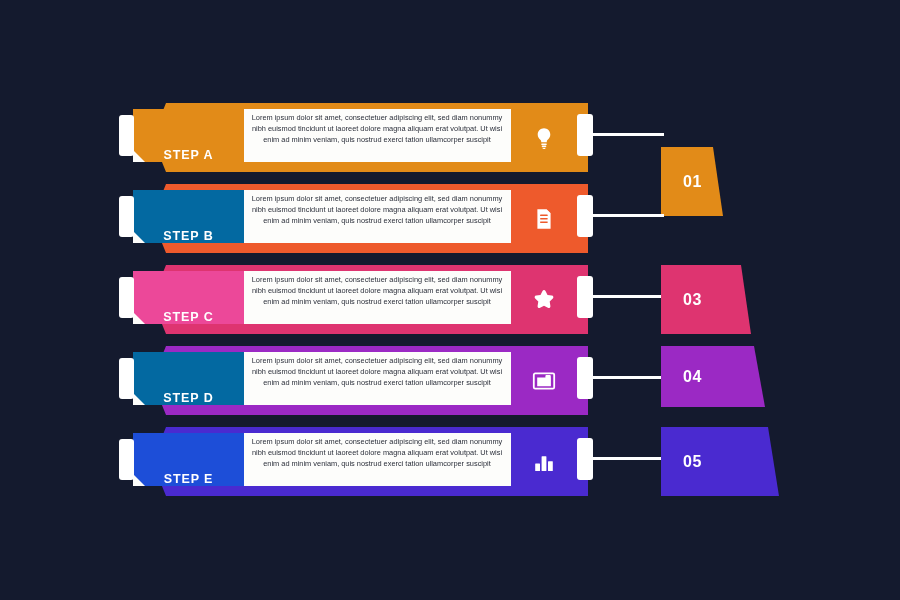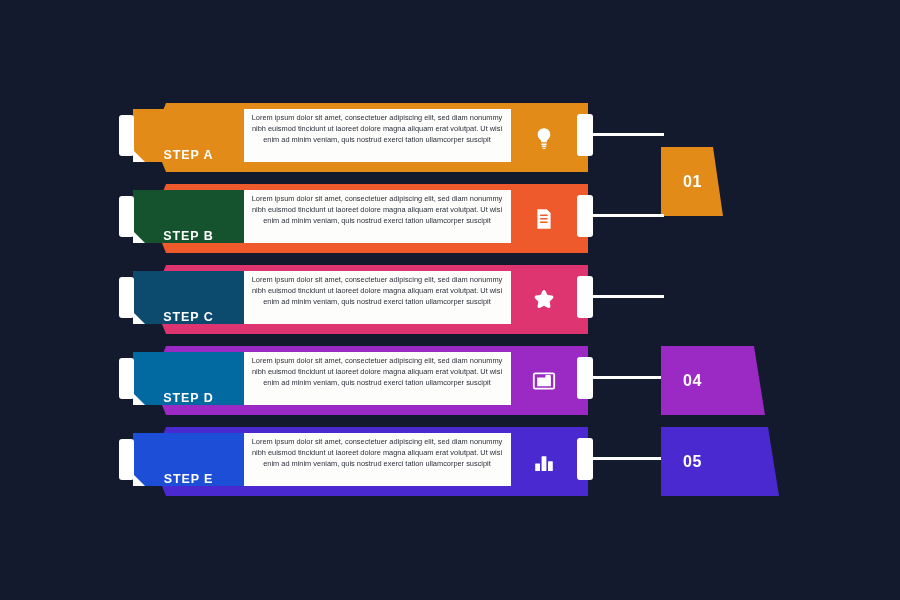--- a/index.html
+++ b/index.html
@@ -164,21 +164,21 @@
     <div class="right-tab"></div>
     <div class="connector"></div>
     <div class="numblock" style="left: 661px; top: 9px; width: 62px; height: 69px; background: rgb(226, 139, 24); clip-path: polygon(0px 0px, 83.87% 0px, 100% 100%, 0px 100%); margin-top: 44px;">
       <span>01</span>
     </div>
   </div>
 
   <div class="row" style="top: 175px;">
     <div class="band" style="background: rgb(238, 90, 44);"></div>
     <div class="card"></div>
-    <div class="plate" style="background: #14532d;">
+    <div class="plate" style="background: #0369a1;">
       <span class="plate-label">STEP B</span>
     </div>
     <div class="left-tab"></div>
     <div class="body-text">Lorem ipsum dolor sit amet, consectetuer adipiscing elit, sed diam nonummy nibh euismod tincidunt ut laoreet dolore magna aliquam erat volutpat. Ut wisi enim ad minim veniam, quis nostrud exerci tation ullamcorper suscipit</div>
     <div class="icon-box" style="background: rgb(238, 90, 44);">
         <svg viewBox="0 0 24 24" fill="#fff">
           <path d="M5.4 2.2h9.1l4.1 4.1v15.5H5.4z"></path>
           <path d="M14.5 2.2l4.1 4.1h-4.1z" fill="#fff" opacity="0.75"></path>
           <g fill="#EE5A2C">
             <rect x="8.1" y="7.6" width="7.6" height="1.5" rx="0.4"></rect>
@@ -187,51 +187,54 @@
           </g>
         </svg>
       </div>
     <div class="right-tab"></div>
     <div class="connector"></div>
   </div>
 
   <div class="row" style="top: 256px;">
     <div class="band" style="background: rgb(222, 52, 112);"></div>
     <div class="card"></div>
-    <div class="plate" style="background: #0c4a6e;">
+    <div class="plate" style="background: #ec4899;">
       <span class="plate-label">STEP C</span>
     </div>
     <div class="left-tab"></div>
     <div class="body-text">Lorem ipsum dolor sit amet, consectetuer adipiscing elit, sed diam nonummy nibh euismod tincidunt ut laoreet dolore magna aliquam erat volutpat. Ut wisi enim ad minim veniam, quis nostrud exerci tation ullamcorper suscipit</div>
     <div class="icon-box" style="background: rgb(222, 52, 112);">
         <svg viewBox="0 0 24 24" fill="#fff">
           <path d="M12 1.9c.6 0 1.1.4 1.5 1.1l2 3.9 4.3.7c.8.1 1.3.5 1.5 1.1.2.6 0 1.2-.5 1.8l-3.1 3.1.7 4.3c.1.8-.1 1.4-.6 1.8-.5.4-1.2.4-1.9 0L12 17.7l-3.9 2c-.7.4-1.4.4-1.9 0-.5-.4-.7-1-.6-1.8l.7-4.3-3.1-3.1c-.5-.6-.7-1.2-.5-1.8.2-.6.7-1 1.5-1.1l4.3-.7 2-3.9c.4-.7.9-1.1 1.5-1.1z"></path>
         </svg>
       </div>
     <div class="right-tab"></div>
     <div class="connector"></div>
+    <div class="numblock" style="left: 661px; top: 9px; width: 90px; height: 69px; background: rgb(222, 52, 112); clip-path: polygon(0px 0px, 88.89% 0px, 100% 100%, 0px 100%);">
+      <span>03</span>
+    </div>
   </div>
 
   <div class="row" style="top: 337px;">
     <div class="band" style="background: rgb(155, 41, 196);"></div>
     <div class="card"></div>
     <div class="plate" style="background: #0369a1;">
       <span class="plate-label">STEP D</span>
     </div>
     <div class="left-tab"></div>
     <div class="body-text">Lorem ipsum dolor sit amet, consectetuer adipiscing elit, sed diam nonummy nibh euismod tincidunt ut laoreet dolore magna aliquam erat volutpat. Ut wisi enim ad minim veniam, quis nostrud exerci tation ullamcorper suscipit</div>
     <div class="icon-box" style="background: rgb(155, 41, 196);">
         <svg viewBox="0 0 24 24">
           <rect x="1.8" y="4.4" width="20.4" height="15.2" rx="1.4" fill="none" stroke="#fff" stroke-width="1.8"></rect>
           <path d="M5.2 8.6h8.2V6.9c0-.5.4-.9.9-.9h3.6c.5 0 .9.4.9.9v1.7h.1v8.6H5.2z" fill="#fff"></path>
         </svg>
       </div>
     <div class="right-tab"></div>
     <div class="connector"></div>
-    <div class="numblock" style="left: 661px; top: 9px; width: 104px; height: 69px; background: rgb(155, 41, 196); clip-path: polygon(0px 0px, 89.42% 0px, 100% 100%, 0px 100%);">
+    <div class="numblock" style="left: 661px; top: 9px; width: 104px; height: 61px; background: rgb(155, 41, 196); clip-path: polygon(0px 0px, 89.42% 0px, 100% 100%, 0px 100%);">
       <span>04</span>
     </div>
   </div>
 
   <div class="row" style="top: 418px;">
     <div class="band" style="background: rgb(74, 42, 208);"></div>
     <div class="card"></div>
     <div class="plate" style="background: #1d4ed8;">
       <span class="plate-label">STEP E</span>
     </div>

